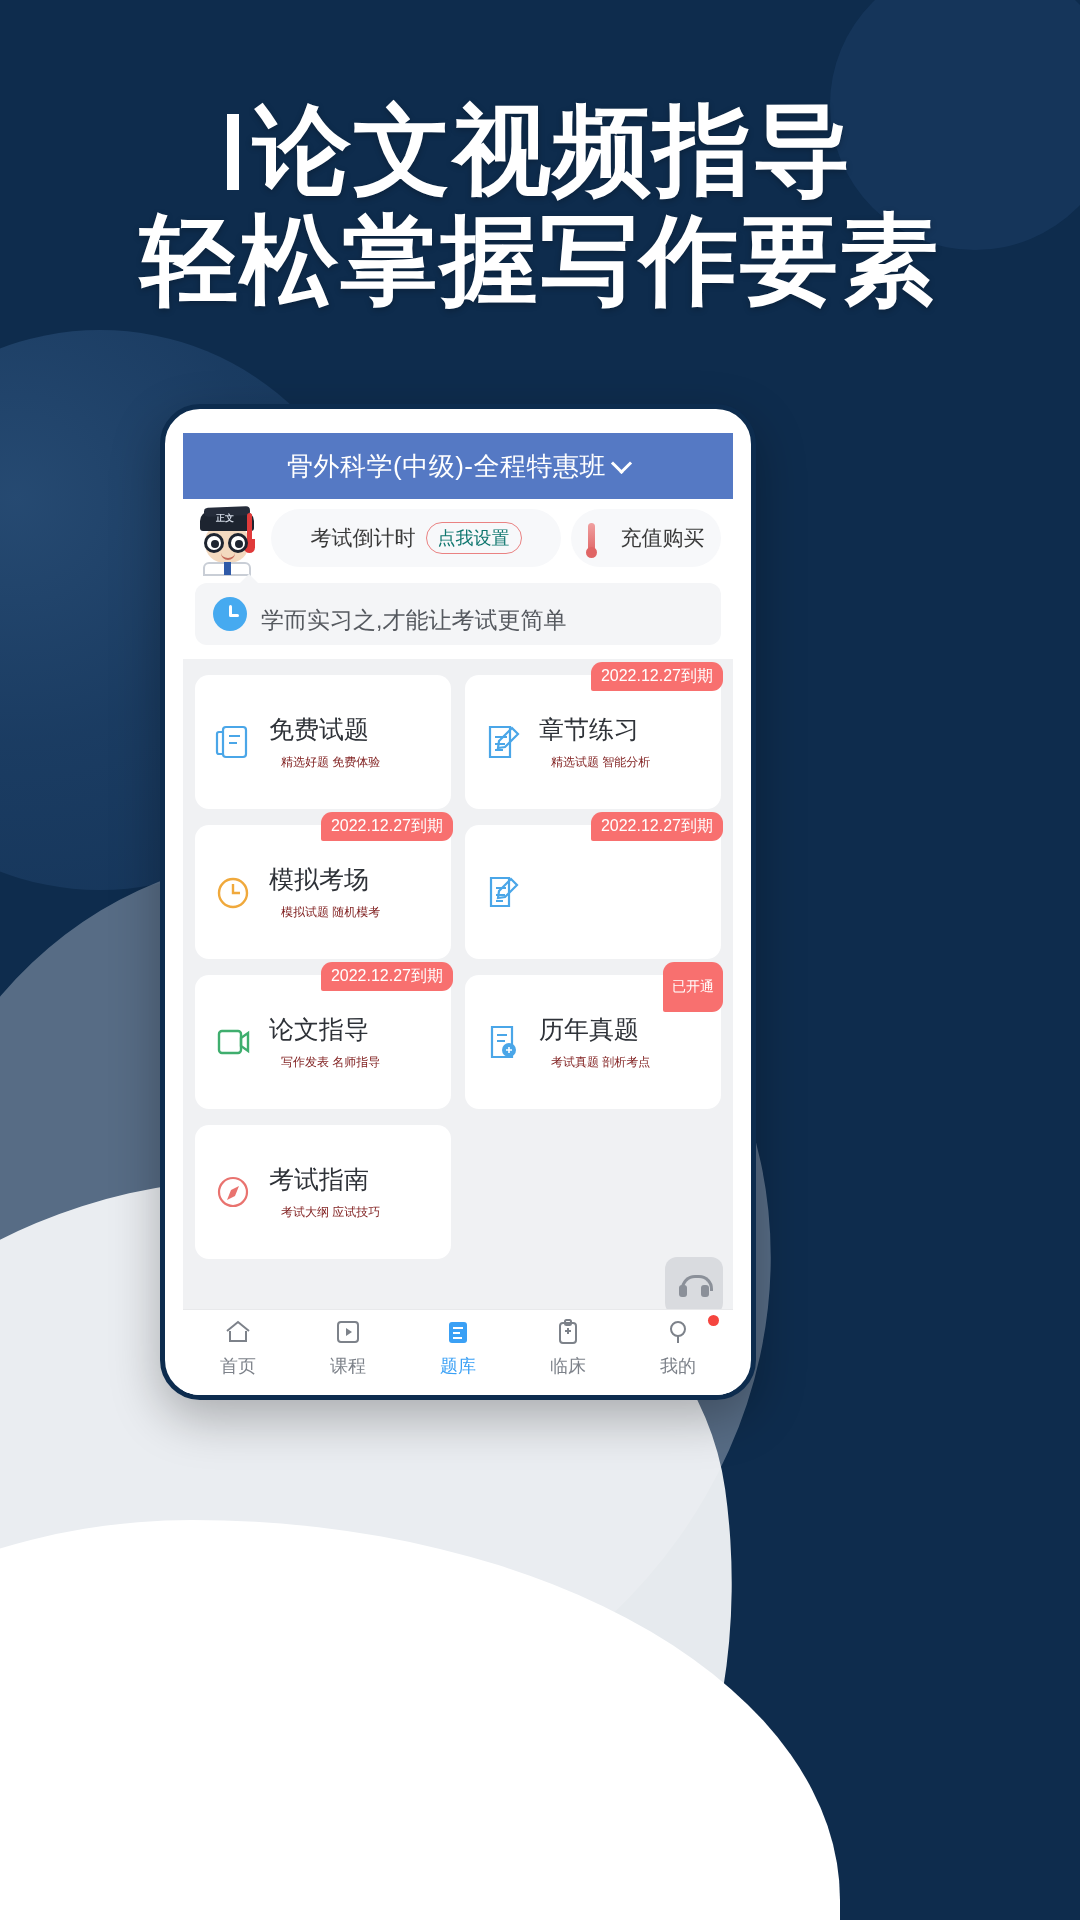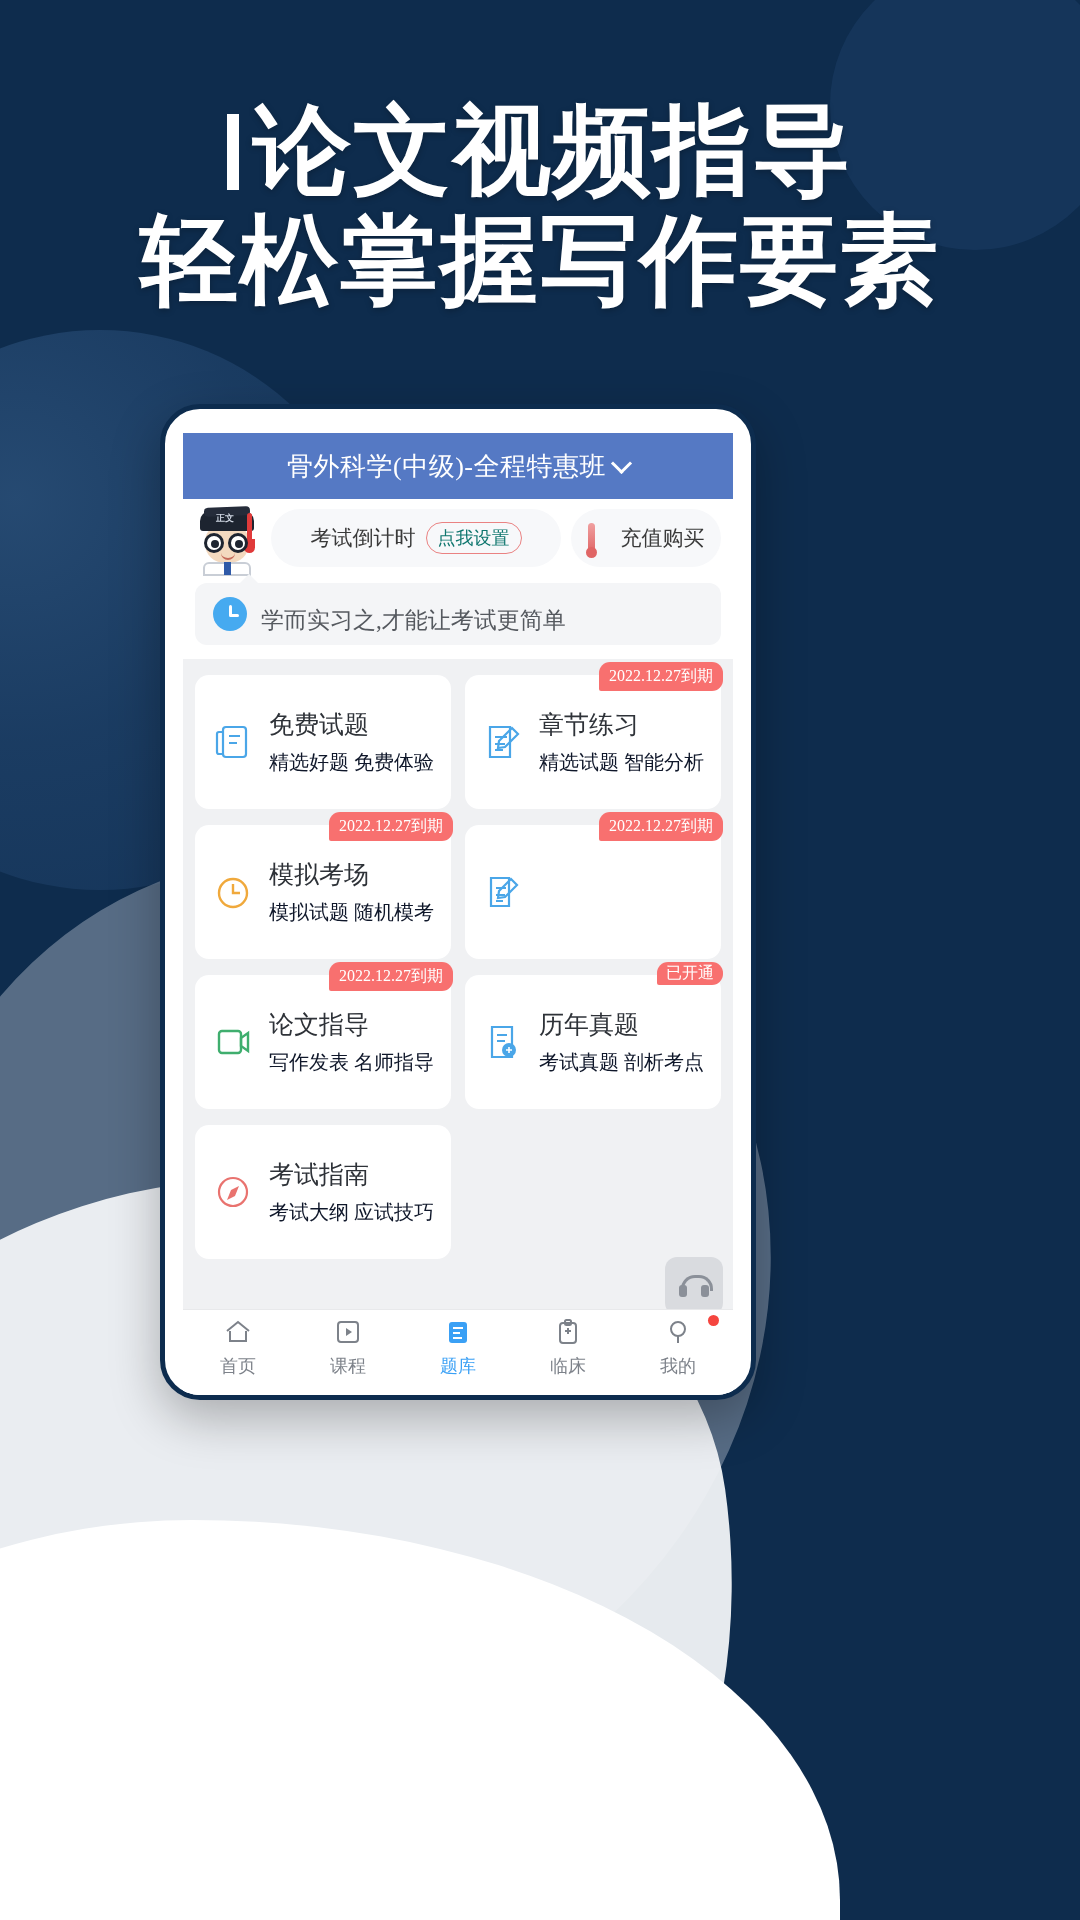--- a/index.html
+++ b/index.html
@@ -74,21 +74,21 @@
   #phone {
     position:absolute;
     left:160px; top:404px;
     width:596px; height:996px;
     background:#ffffff;
     border:5px solid #0d2c4e;
     border-radius:40px;
     z-index:10;
     box-shadow:0 18px 50px rgba(0,0,0,.28);
     overflow:hidden;
-    display:flex; flex-direction:column;font-family:Liberation Serif, serif;
+    display:flex; flex-direction:column;
   }
   #screen {
     margin:24px 18px 0 18px;
     flex:1;
     display:flex; flex-direction:column;
     background:#ffffff;
     overflow:hidden;
   }
 
   
@@ -199,29 +199,29 @@
     border-radius:14px;
     height:134px;
     position:relative;
     display:flex; align-items:center;
     padding:0 12px 0 16px;
     gap:14px;
   }
   .card .ico { width:44px; height:44px; flex:none; position:relative; }
   .card .body { display:flex; flex-direction:column; gap:8px; }
   .card .t { font-size:25px; color:#2e3238; }
-  .card .s { font-size:20px; color:#0f172a; }
+  .card .s { font-size:12px; color:#7f1d1d;margin-left:12px; }
   .badge {
     position:absolute; right:-2px; top:-13px;
     background:#f8706f; color:#fff;
     font-size:16px; padding:4px 10px;
     border-radius:11px 11px 11px 2px;
     white-space:nowrap;
   }
-  .badge.small { font-size:16px; padding:1px 9px; }
+  .badge.small { font-size:14px; padding:16px 9px; }
 
   
   .ico svg { display:block; }
 
   
   #fab {
     position:absolute; right:10px; bottom:-6px;
     width:58px; height:58px; border-radius:12px;
     background:#d9dbdf;
     display:flex; align-items:center; justify-content:center;

